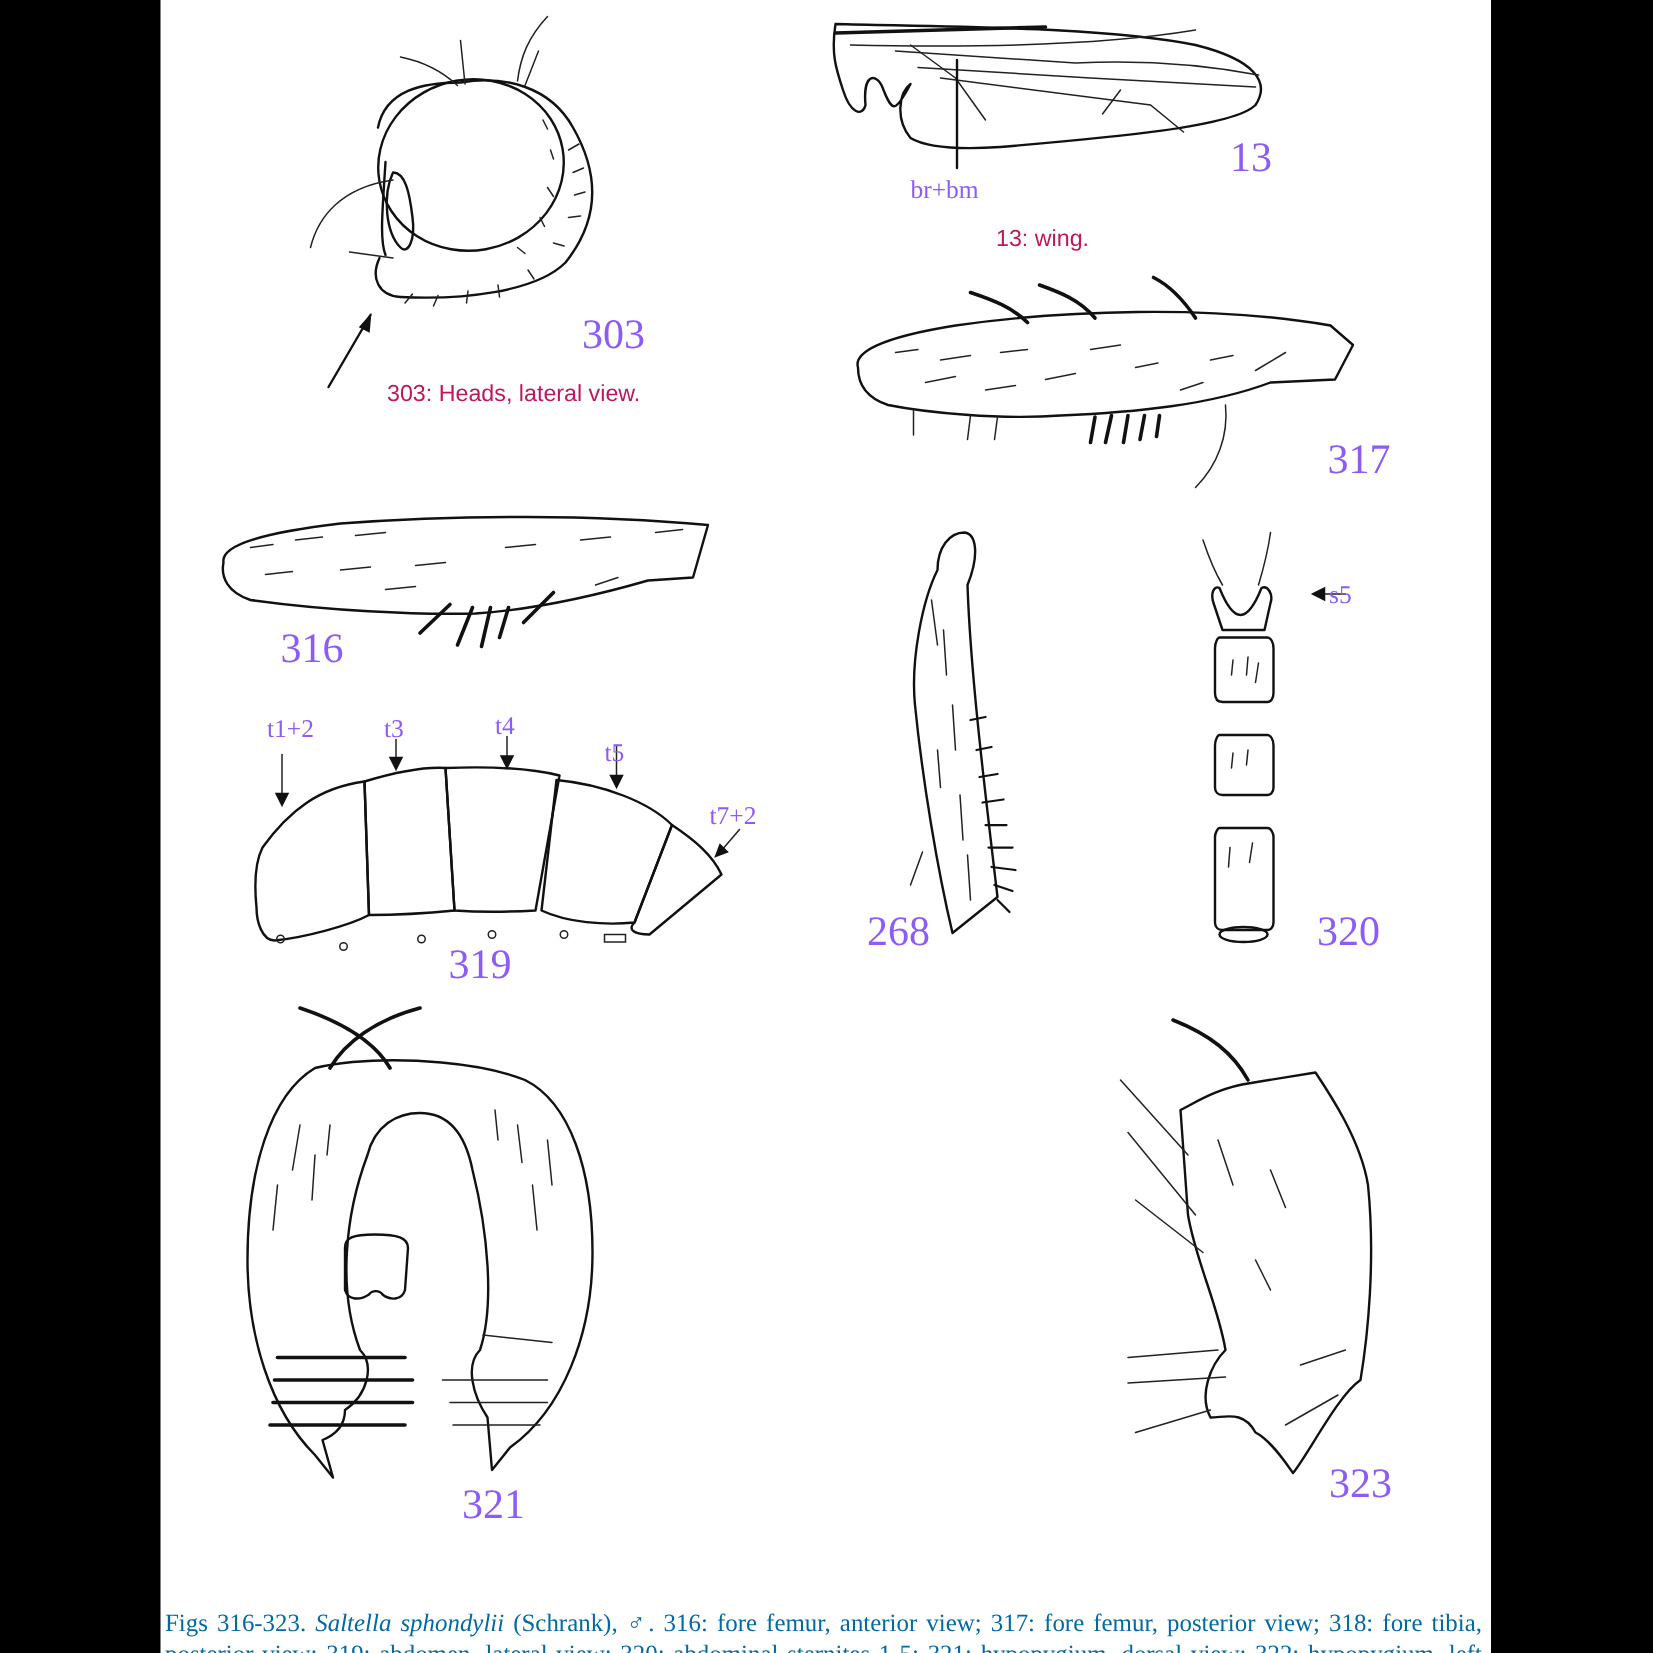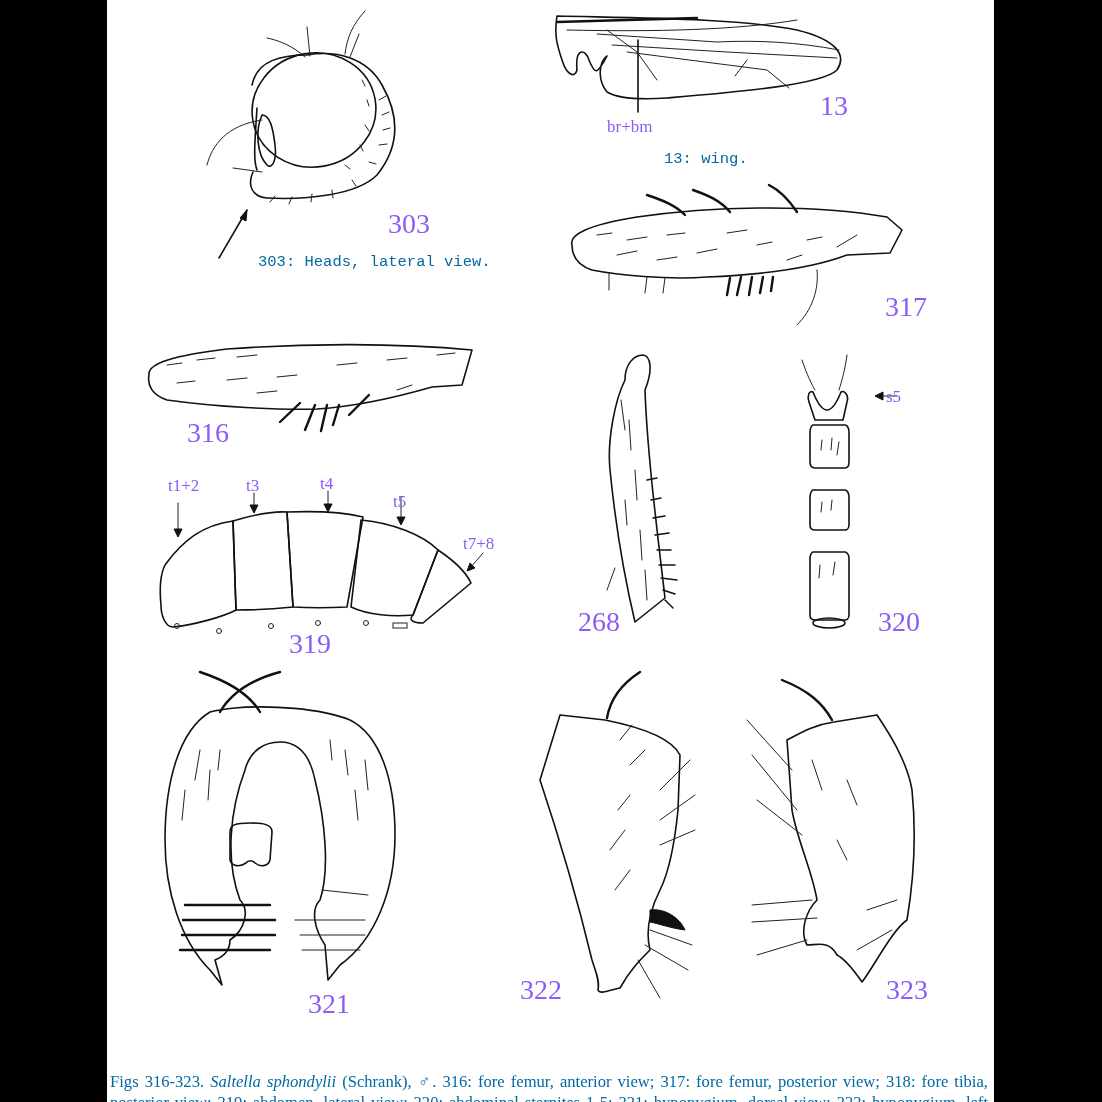--- a/index.html
+++ b/index.html
@@ -2,21 +2,21 @@
 <html><head>
 <meta charset="utf-8">
 <style>
   html, body { margin:0; padding:0; background:#000; }
   body { width:1102px; height:1102px; position:relative; overflow:hidden; }
   .page { position:absolute; left:107px; top:0; width:887px; height:1102px; background:#fff; }
   .fig { position:absolute; }
   .fig svg { position:absolute; left:0; top:0; overflow:visible; }
   .num { position:absolute; font-family:"Liberation Serif", serif; font-size:28px; color:#8b5cf6; line-height:1; }
   .lbl { position:absolute; font-family:"Liberation Serif", serif; font-size:17px; color:#8b5cf6; line-height:1; white-space:nowrap; }
-  .cap { position:absolute; font-family:Liberation Mono, monospace; font-size:15.5px; color:#0369a1; line-height:1; white-space:nowrap;text-align:right; }
+  .cap { position:absolute; font-family:Liberation Sans, sans-serif; font-size:15.5px; color:#be185d; line-height:1; white-space:nowrap;text-align:right; }
   .caption { position:absolute; left:3px; top:1039px; width:878px; font-family:"Liberation Serif", serif; font-size:16.6px; line-height:21px; color:#0369a1; text-align:justify; text-align-last:left;margin-top:32px; }
   .caption i { font-style:italic; }
   svg .o { fill:none; stroke:#111; stroke-width:1.6; stroke-linecap:round; stroke-linejoin:round; }
   svg .t { fill:none; stroke:#222; stroke-width:1; stroke-linecap:round; }
   svg .b { fill:none; stroke:#111; stroke-width:2.4; stroke-linecap:round; }
   svg .sp { fill:#111; stroke:#111; stroke-width:1; }
 </style>
 </head>
 <body>
 
@@ -129,21 +129,21 @@
         <line x1="200" y1="30" x2="220" y2="28"></line>
           <line x1="250" y1="25" x2="270" y2="23"></line>
           <line x1="300" y1="20" x2="318" y2="18"></line>
         <line x1="260" y1="55" x2="275" y2="50"></line>
           <line x1="120" y1="58" x2="140" y2="56"></line>
       </g>
     </svg>
     <div class="num" style="left:50px;top:84px;">316</div>
   </div>
 
-  <div class="fig" style="left:46px;top:465px;width:330px;height:195px;">
+  <div class="fig" style="left:56px;top:465px;width:330px;height:195px;">
     <svg width="330" height="195">
       <path class="o" d="M8,140 C6,120 8,108 12,100 C30,75 50,60 80,56 L83,145 C70,152 40,160 20,162 C12,162 8,150 8,140 Z"></path>
       <path class="o" d="M80,56 C100,50 118,46 134,47 L140,142 C120,144 100,145 83,145 Z"></path>
       <path class="o" d="M134,47 C160,46 190,47 210,52 L194,142 C175,143 155,143 140,142 Z"></path>
       <path class="o" d="M208,55 C240,58 270,70 285,85 L260,150 C240,152 215,150 198,142 Z"></path>
       <path class="o" d="M285,85 C300,95 312,105 318,118 L270,158 C260,158 255,155 260,150 Z"></path>
       <line class="t" x1="25" y1="38" x2="25" y2="68"></line>
         <path class="sp" d="M25,72 L21,64 L29,64 Z"></path>
       <line class="t" x1="101" y1="28" x2="101" y2="44"></line>
         <path class="sp" d="M101,48 L97,40 L105,40 Z"></path>
@@ -159,21 +159,21 @@
           <circle cx="118" cy="161" r="2.5"></circle>
           <circle cx="165" cy="158" r="2.5"></circle>
           <circle cx="213" cy="158" r="2.5"></circle>
           <rect x="240" y="158" width="14" height="5"></rect>
         </g>
     </svg>
     <div class="lbl" style="left:15px;top:12px;">t1+2</div>
     <div class="lbl" style="left:93px;top:12px;">t3</div>
     <div class="lbl" style="left:167px;top:10px;">t4</div>
     <div class="lbl" style="left:240px;top:12px;margin-top:16px;">t5</div>
-    <div class="lbl" style="left:310px;top:70px;">t7+8</div>
+    <div class="lbl" style="left:310px;top:70px;">t7+2</div>
     <div class="num" style="left:136px;top:165px;">319</div>
   </div>
 
   <div class="fig" style="left:478px;top:350px;width:120px;height:290px;">
     <svg width="120" height="290">
       <path class="o" d="M40,30 C40,15 48,5 58,5 C66,6 68,20 60,40 C62,100 72,180 80,248 L50,272 C40,230 30,170 25,120 C22,90 30,50 40,30 Z"></path>
       <g class="b" style="stroke-width:1.5">
         <line x1="62" y1="130" x2="72" y2="128"></line>
           <line x1="66" y1="150" x2="76" y2="148"></line>
           <line x1="68" y1="168" x2="80" y2="166"></line>
@@ -247,41 +247,20 @@
         <line x1="70" y1="90" x2="68" y2="110"></line>
           <line x1="195" y1="90" x2="198" y2="115"></line>
           <line x1="205" y1="130" x2="208" y2="160"></line>
         <line x1="215" y1="100" x2="218" y2="130"></line>
           <line x1="180" y1="80" x2="182" y2="100"></line>
       </g>
     </svg>
     <div class="num" style="left:158px;top:330px;">321</div>
   </div>
 
-  <div class="fig" style="left:413px;top:660px;width:200px;height:360px;">
-    <svg width="200" height="360">
-      <path class="o" d="M85,60 C110,65 150,75 160,95 L158,150 C155,180 150,210 140,230 C130,250 125,270 130,290 C120,300 110,310 100,328 C90,330 80,335 78,330 C80,320 75,310 72,300 C60,250 40,180 20,120 L40,55 L85,60 Z"></path>
-      <path class="b" d="M87,58 C90,40 100,25 120,12"></path>
-      <path class="sp" d="M130,250 C145,248 160,258 165,270 C150,268 140,264 130,262 Z"></path>
-      <g class="t">
-        <line x1="140" y1="130" x2="170" y2="100"></line>
-          <line x1="140" y1="160" x2="175" y2="135"></line>
-          <line x1="140" y1="185" x2="175" y2="170"></line>
-        <line x1="130" y1="270" x2="172" y2="285"></line>
-          <line x1="125" y1="285" x2="168" y2="310"></line>
-          <line x1="118" y1="300" x2="140" y2="338"></line>
-        <line x1="100" y1="80" x2="112" y2="65"></line>
-          <line x1="110" y1="105" x2="125" y2="90"></line>
-          <line x1="98" y1="150" x2="110" y2="135"></line>
-        <line x1="90" y1="190" x2="105" y2="170"></line>
-          <line x1="95" y1="230" x2="110" y2="210"></line>
-      </g>
-    </svg>
-    <div class="num" style="left:0px;top:316px;">322</div>
-  </div>
 
   <div class="fig" style="left:630px;top:660px;width:230px;height:360px;">
     <svg width="230" height="360">
       <path class="o" d="M97,62 C75,65 60,75 50,80 L55,150 C60,180 75,210 80,240 C70,250 62,270 70,285 C80,285 92,280 100,295 C110,300 120,315 125,322 C135,310 155,270 170,260 C175,230 180,180 175,130 C170,100 150,70 140,55 L97,62 Z"></path>
       <path class="b" d="M95,60 C85,42 70,30 45,20"></path>
       <g class="t">
         <line x1="10" y1="60" x2="55" y2="110"></line>
           <line x1="15" y1="95" x2="60" y2="150"></line>
           <line x1="20" y1="140" x2="65" y2="175"></line>
         <line x1="15" y1="245" x2="75" y2="240"></line>

